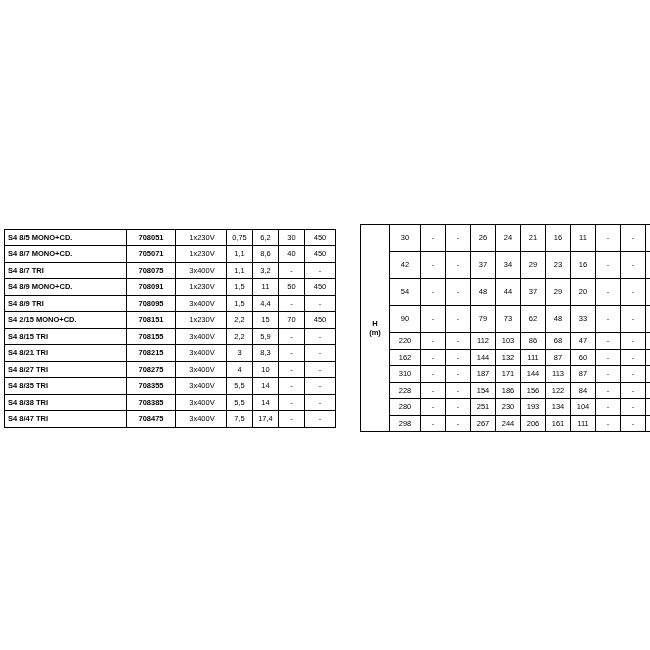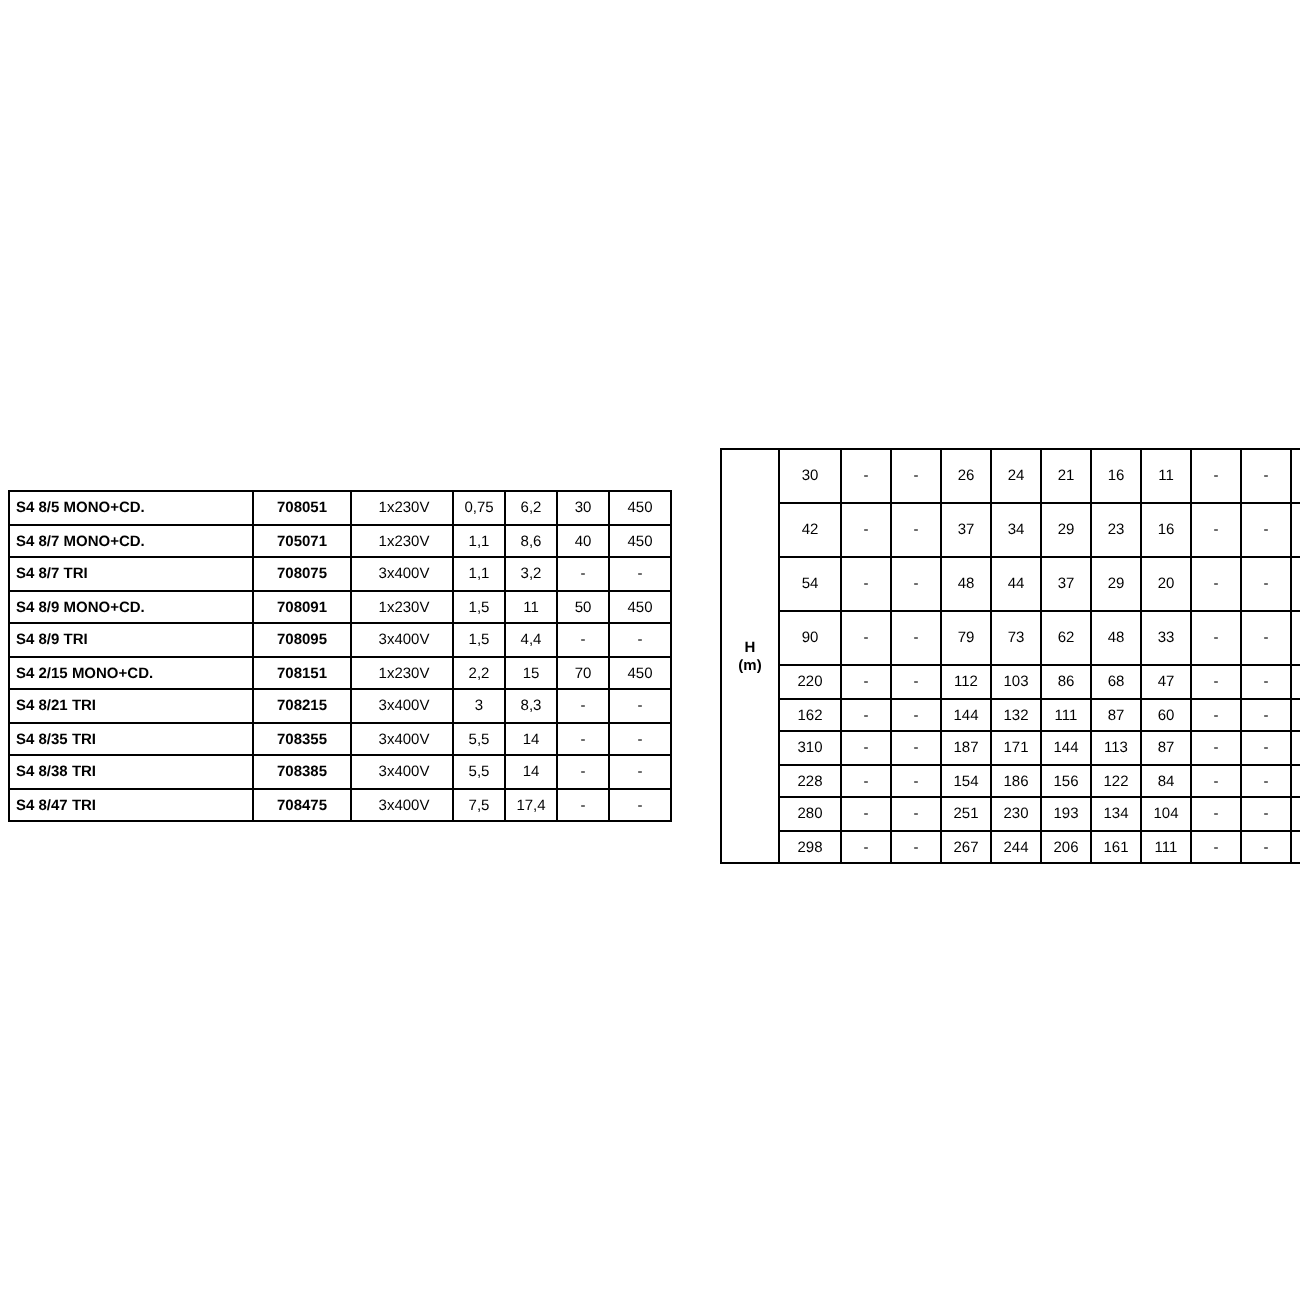--- a/index.html
+++ b/index.html
@@ -155,25 +155,43 @@
           <tr>
             <td class="model">S4 2/15 MONO+CD.</td>
             <td class="code">708151</td>
             <td class="volt">1x230V</td>
             <td class="num">2,2</td>
             <td class="num">15</td>
             <td class="num">70</td>
             <td class="wide">450</td>
           </tr>
           <tr>
+            <td class="model">S4 8/15 TRI</td>
+            <td class="code">708155</td>
+            <td class="volt">3x400V</td>
+            <td class="num">2,2</td>
+            <td class="num">5,9</td>
+            <td class="num">-</td>
+            <td class="wide">-</td>
+          </tr>
+          <tr>
             <td class="model">S4 8/21 TRI</td>
             <td class="code">708215</td>
             <td class="volt">3x400V</td>
             <td class="num">3</td>
             <td class="num">8,3</td>
+            <td class="num">-</td>
+            <td class="wide">-</td>
+          </tr>
+          <tr>
+            <td class="model">S4 8/27 TRI</td>
+            <td class="code">708275</td>
+            <td class="volt">3x400V</td>
+            <td class="num">4</td>
+            <td class="num">10</td>
             <td class="num">-</td>
             <td class="wide">-</td>
           </tr>
           <tr>
             <td class="model">S4 8/35 TRI</td>
             <td class="code">708355</td>
             <td class="volt">3x400V</td>
             <td class="num">5,5</td>
             <td class="num">14</td>
             <td class="num">-</td>

